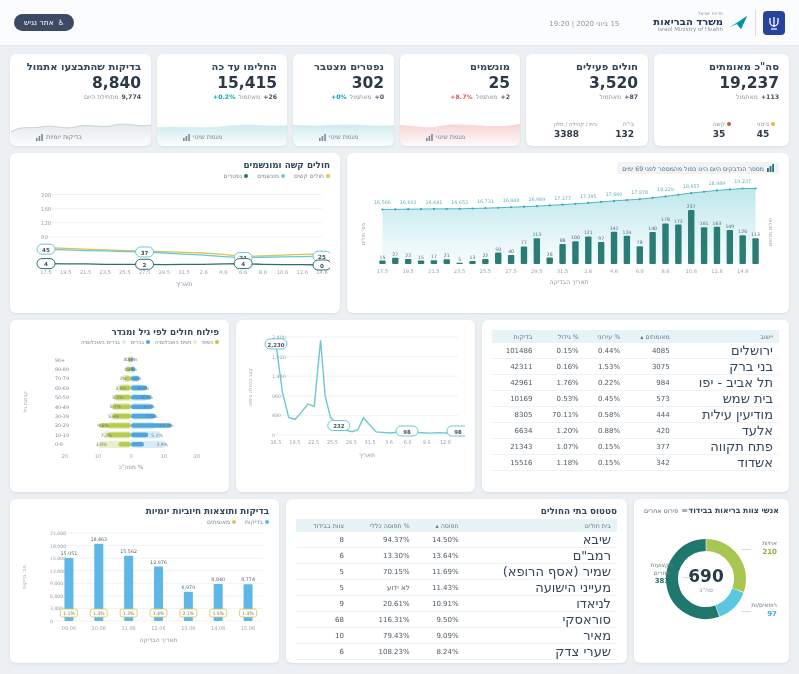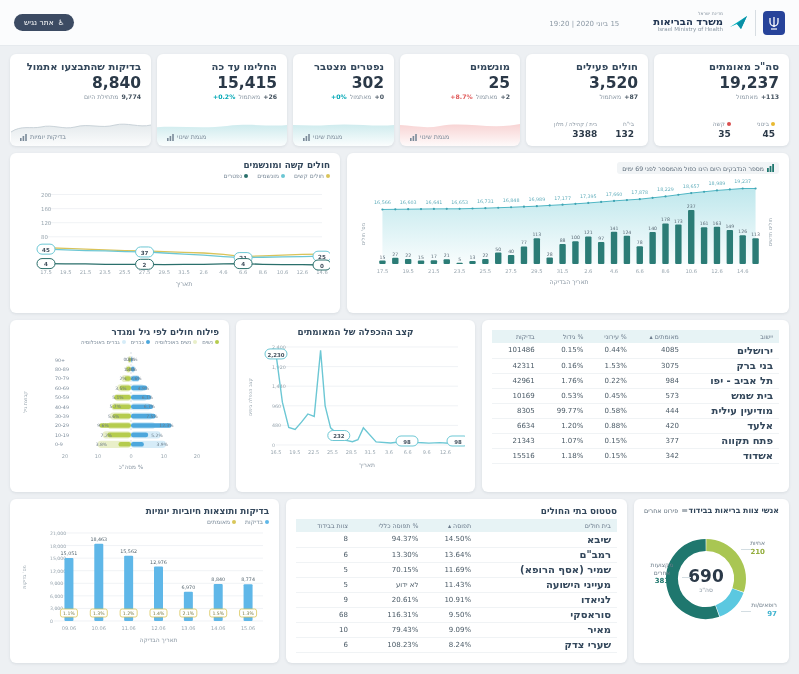--- a/index.html
+++ b/index.html
@@ -20,40 +20,40 @@
 .kpi-row{display:grid;grid-template-columns:135px 122px 120px 101px 130px 1fr;gap:6px;height:92px}
 .card{background:#fff;border-radius:6px;box-shadow:0 1px 3px rgba(40,60,80,.10);padding:7px 10px;position:relative;overflow:hidden}
 .kpi-title{font-size:10px;font-weight:bold;color:#33475b}
 .kpi-value{font-size:15.5px;font-weight:bold;color:#2b3948;margin-top:2px}
 .kpi-delta{font-size:6.2px;color:#8a97a3;display:flex;gap:3px;margin-top:1px;align-items:baseline}
 .kpi-delta .num{font-weight:bold;color:#44525f;direction:ltr;unicode-bidi:embed}
 .pct-red{color:#e05c5c;font-weight:bold;direction:ltr;unicode-bidi:embed}
 .pct-teal{color:#00a7b5;font-weight:bold;direction:ltr;unicode-bidi:embed}
 .kpi-pairs{position:absolute;bottom:7px;right:14px;display:flex;gap:26px}
 .pair .pl{font-size:5.8px;color:#8a97a3;display:flex;align-items:center;gap:2px}
-.pair .pv{font-size:9px;font-weight:bold;color:#2b3948;margin-top:2px;text-align:right}
+.pair .pv{font-size:9px;font-weight:bold;color:#2b3948;margin-top:2px;text-align:left}
 .dot{width:4px;height:4px;border-radius:50%;display:inline-block}
 .spark{position:absolute;left:0;right:0;bottom:0;height:30px;pointer-events:none}
-.trend-link{position:absolute;bottom:5px;left:10px;display:flex;align-items:center;gap:3px;font-size:6.4px;color:#7a8a99;cursor:pointer}
+.trend-link{position:absolute;bottom:5px;left:26px;display:flex;align-items:center;gap:3px;font-size:6.4px;color:#7a8a99;cursor:pointer}
 .row2{display:grid;grid-template-columns:442px 330px;gap:7px;height:160px;margin-top:7px}
 .row3{display:grid;grid-template-columns:307px 239px 219px;gap:7px;height:172px;margin-top:7px}
 .row4{display:grid;grid-template-columns:155px 341px 269px;gap:7px;height:164px;margin-top:7px}
 .card-title{font-size:8.8px;font-weight:bold;color:#33475b}
 .card-head{display:flex;justify-content:space-between;align-items:flex-start}
 .legend{display:flex;gap:9px;font-size:6px;color:#7a8a99;margin-top:2px;justify-content:flex-start}
 .legend.left{margin-top:1px}
 .lg-item{display:flex;align-items:center;gap:2px}
 .lg-dot{width:4px;height:4px;border-radius:50%;display:inline-block}
 .annot{display:flex;justify-content:flex-start;margin-top:2px}
 .annot-pill{background:#f1f4f6;border-radius:3px;padding:2px 5px;font-size:6.2px;color:#5a6a78;display:flex;align-items:center;gap:3px}
 .chart-box{width:100%;display:flex;justify-content:center}
 table{border-collapse:collapse;width:100%;margin-top:3px}
 th{background:#e7f3f5;color:#6b7b8c;font-size:6.3px;font-weight:normal;padding:3px 6px;text-align:right}
 td{font-size:7px;color:#4a5a66;padding:0 6px;height:15px;border-bottom:1px solid #f0f3f5;text-align:right}
-td.c-name{color:#33475b;font-weight:bold;font-size:10px}
+td.c-name{color:#33475b;font-weight:normal;font-size:13px}
 .donut-area{position:relative;height:122px;margin-top:4px}
 .donut-svg{position:absolute;left:12px;top:10px}
 .donut-center{position:absolute;left:12px;top:10px;width:100px;height:100px;display:flex;flex-direction:column;align-items:center;justify-content:center;pointer-events:none}
 .donut-total{font-size:17px;font-weight:bold;color:#2b3948}
 .donut-total-label{font-size:6px;color:#8a97a3}
 .d-label{position:absolute;font-size:6px;color:#6b7b88;text-align:right;line-height:1.25}
 .d-val{font-size:7px;font-weight:bold;margin-top:1px}
 .v-olive{color:#93ad3c}.v-blue{color:#3fb3cf}.v-teal{color:#1f776e}
 .conn{position:absolute;height:1px;background:#d3dde2}
 .menu-btn{display:flex;align-items:center;gap:3px;font-size:6.3px;color:#5a6a78;cursor:pointer}
@@ -498,21 +498,21 @@
                 <td class="c-name">בית שמש</td>
                 <td class="c-num">573</td>
                 <td class="c-num">0.45%</td>
                 <td class="c-num">0.53%</td>
                 <td class="c-num">10169</td>
               </tr>
               <tr>
                 <td class="c-name">מודיעין עילית</td>
                 <td class="c-num">444</td>
                 <td class="c-num">0.58%</td>
-                <td class="c-num">99.77%</td>
+                <td class="c-num">70.11%</td>
                 <td class="c-num">8305</td>
               </tr>
               <tr>
                 <td class="c-name">אלעד</td>
                 <td class="c-num">420</td>
                 <td class="c-num">0.88%</td>
                 <td class="c-num">1.20%</td>
                 <td class="c-num">6634</td>
               </tr>
               <tr>
@@ -528,21 +528,20 @@
                 <td class="c-num">0.15%</td>
                 <td class="c-num">1.18%</td>
                 <td class="c-num">15516</td>
               </tr>
             </tbody>
           </table>
         </div>
     </div>
 
     <div class="card">
-      <div class="card-title" style="text-align:center">קצב ההכפלה של המאומתים</div>
       <div class="chart-box" id="doubling-svg">
           <svg width="219" height="136" viewBox="0 0 219 136">
             <line x1="30" y1="108" x2="212" y2="108" stroke="#e9edf0" stroke-width="0.7"></line>
             <text x="26" y="110" font-size="4.8" fill="#9aa7b0" text-anchor="end">0</text>
             <line x1="30" y1="88.4" x2="212" y2="88.4" stroke="#e9edf0" stroke-width="0.7"></line>
             <text x="26" y="90.4" font-size="4.8" fill="#9aa7b0" text-anchor="end">480</text>
             <line x1="30" y1="68.8" x2="212" y2="68.8" stroke="#e9edf0" stroke-width="0.7"></line>
             <text x="26" y="70.8" font-size="4.8" fill="#9aa7b0" text-anchor="end">960</text>
             <line x1="30" y1="49.2" x2="212" y2="49.2" stroke="#e9edf0" stroke-width="0.7"></line>
             <text x="26" y="51.2" font-size="4.8" fill="#9aa7b0" text-anchor="end">1,440</text>
@@ -692,21 +691,21 @@
       <div class="donut-area">
         <div id="donut-box" class="donut-svg"><svg width="100" height="100" viewBox="0 0 100 100">
               <path d="M50.296702206944715 16.001294615818175A34 34 0 0 1 82.13501100613719 61.10590237826002" fill="none" stroke="#a9c653" stroke-width="12"></path>
               <path d="M81.93629196615335 61.66504416848085A34 34 0 0 1 61.81032974332552 81.88284979975788" fill="none" stroke="#5bc8e0" stroke-width="12"></path>
               <path d="M61.252098519816755 82.08411256214417A34 34 0 1 1 49.7032977930553 16.001294615818175" fill="none" stroke="#1f776e" stroke-width="12"></path>
             </svg></div>
         <div class="donut-center">
           <div class="donut-total">690</div>
           <div class="donut-total-label">סה"כ</div>
         </div>
-        <div class="d-label" style="right:14px;top:20px">
+        <div class="d-label" style="right:2px;top:20px">
           <div>אחיות</div>
           <div class="d-val v-olive">210</div>
         </div>
         <div class="d-label" style="right:2px;top:82px">
           <div>רופאים/ות</div>
           <div class="d-val v-blue">97</div>
         </div>
         <div class="d-label" style="left:0;top:42px;width:36px;text-align:center">
           <div>מקצועות אחרים</div>
           <div class="d-val v-teal">383</div>

